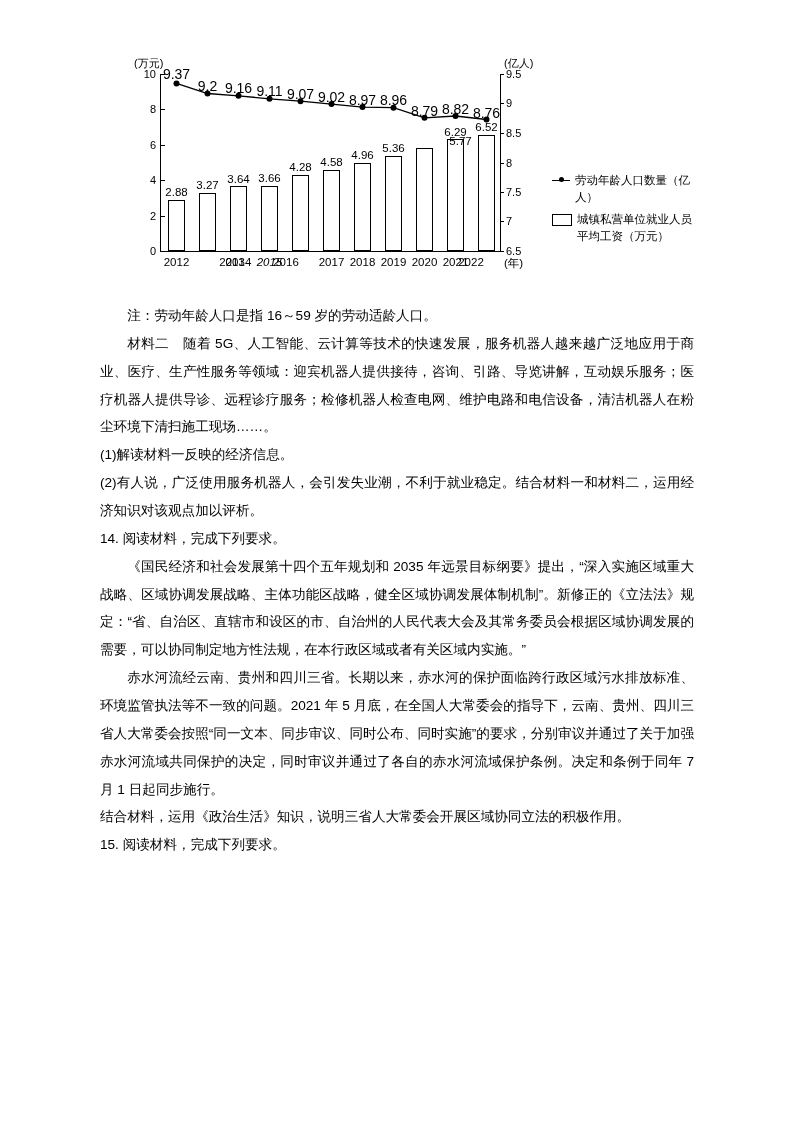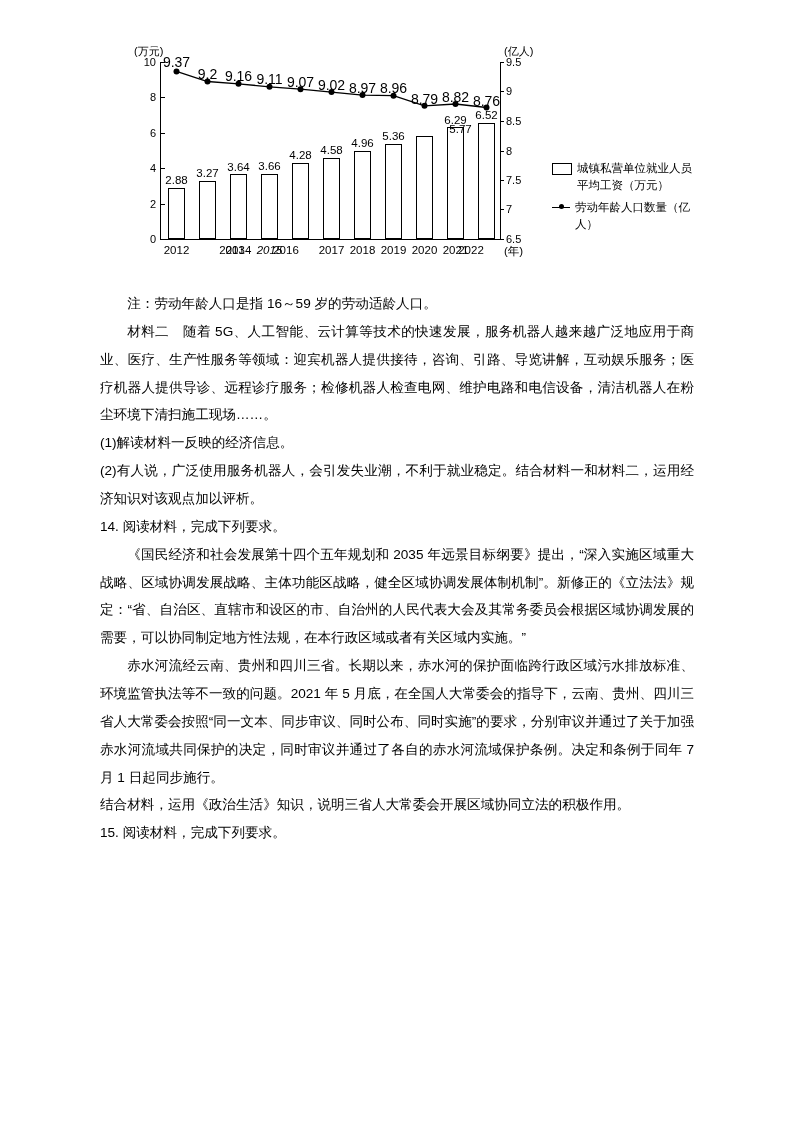--- a/index.html
+++ b/index.html
@@ -13,21 +13,21 @@
     font-family: "Liberation Sans", sans-serif;
     color: #000;
     position: relative;
     overflow: hidden;
   }
   .page {
     position: relative;
     width: 794px;
     height: 1123px;
     box-sizing: border-box;
-    padding: 40px 100px 0 100px;
+    padding: 52px 100px 0 100px;
   }
 
   
   .chart-block {
     position: relative;
     width: 594px;
     height: 240px;
     margin: 0 auto;
   }
   .axis-unit-left {
@@ -279,26 +279,26 @@
       <div class="xtick" style="left:201.5px;">2018</div>
       <div class="xtick" style="left:232.5px;">2019</div>
       <div class="xtick" style="left:263.5px;">2020</div>
       <div class="xtick" style="left:294.5px;">2021</div>
       <div class="xtick" style="left:310px;">2022</div>
       <div class="x-unit">(年)</div>
     </div>
 
     <div class="legend">
       <div class="legend-row">
+        <span class="legend-swatch-line"></span>
+        <span class="legend-text">劳动年龄人口数量（亿人）</span>
+      </div>
+      <div class="legend-row">
         <span class="legend-swatch-bar"></span>
         <span class="legend-text">城镇私营单位就业人员平均工资（万元）</span>
-      </div>
-      <div class="legend-row">
-        <span class="legend-swatch-line"></span>
-        <span class="legend-text">劳动年龄人口数量（亿人）</span>
       </div>
     </div>
   </div>
 
   <div class="body-text">
     <p class="para note">注：劳动年龄人口是指 16～59 岁的劳动适龄人口。</p>
     <p class="para indent2">材料二　随着 5G、人工智能、云计算等技术的快速发展，服务机器人越来越广泛地应用于商业、医疗、生产性服务等领域：迎宾机器人提供接待，咨询、引路、导览讲解，互动娱乐服务；医疗机器人提供导诊、远程诊疗服务；检修机器人检查电网、维护电路和电信设备，清洁机器人在粉尘环境下清扫施工现场……。</p>
     <p class="para qline">(1)解读材料一反映的经济信息。</p>
     <p class="para qline">(2)有人说，广泛使用服务机器人，会引发失业潮，不利于就业稳定。结合材料一和材料二，运用经济知识对该观点加以评析。</p>
     <p class="para qline">14. 阅读材料，完成下列要求。</p>

